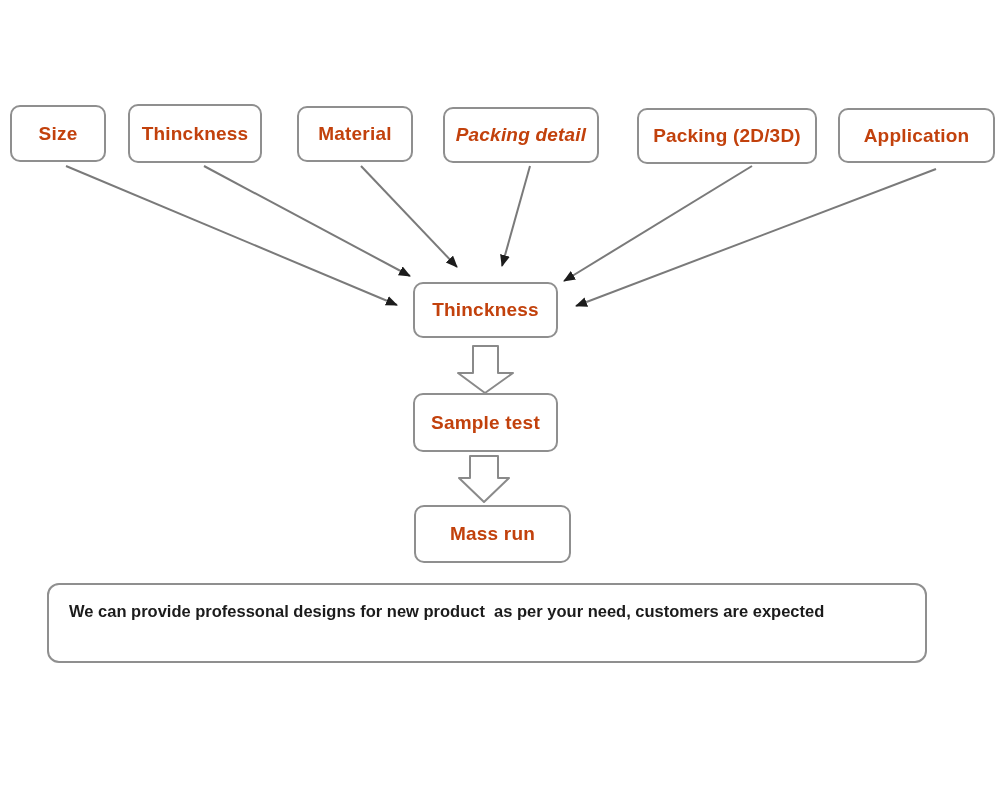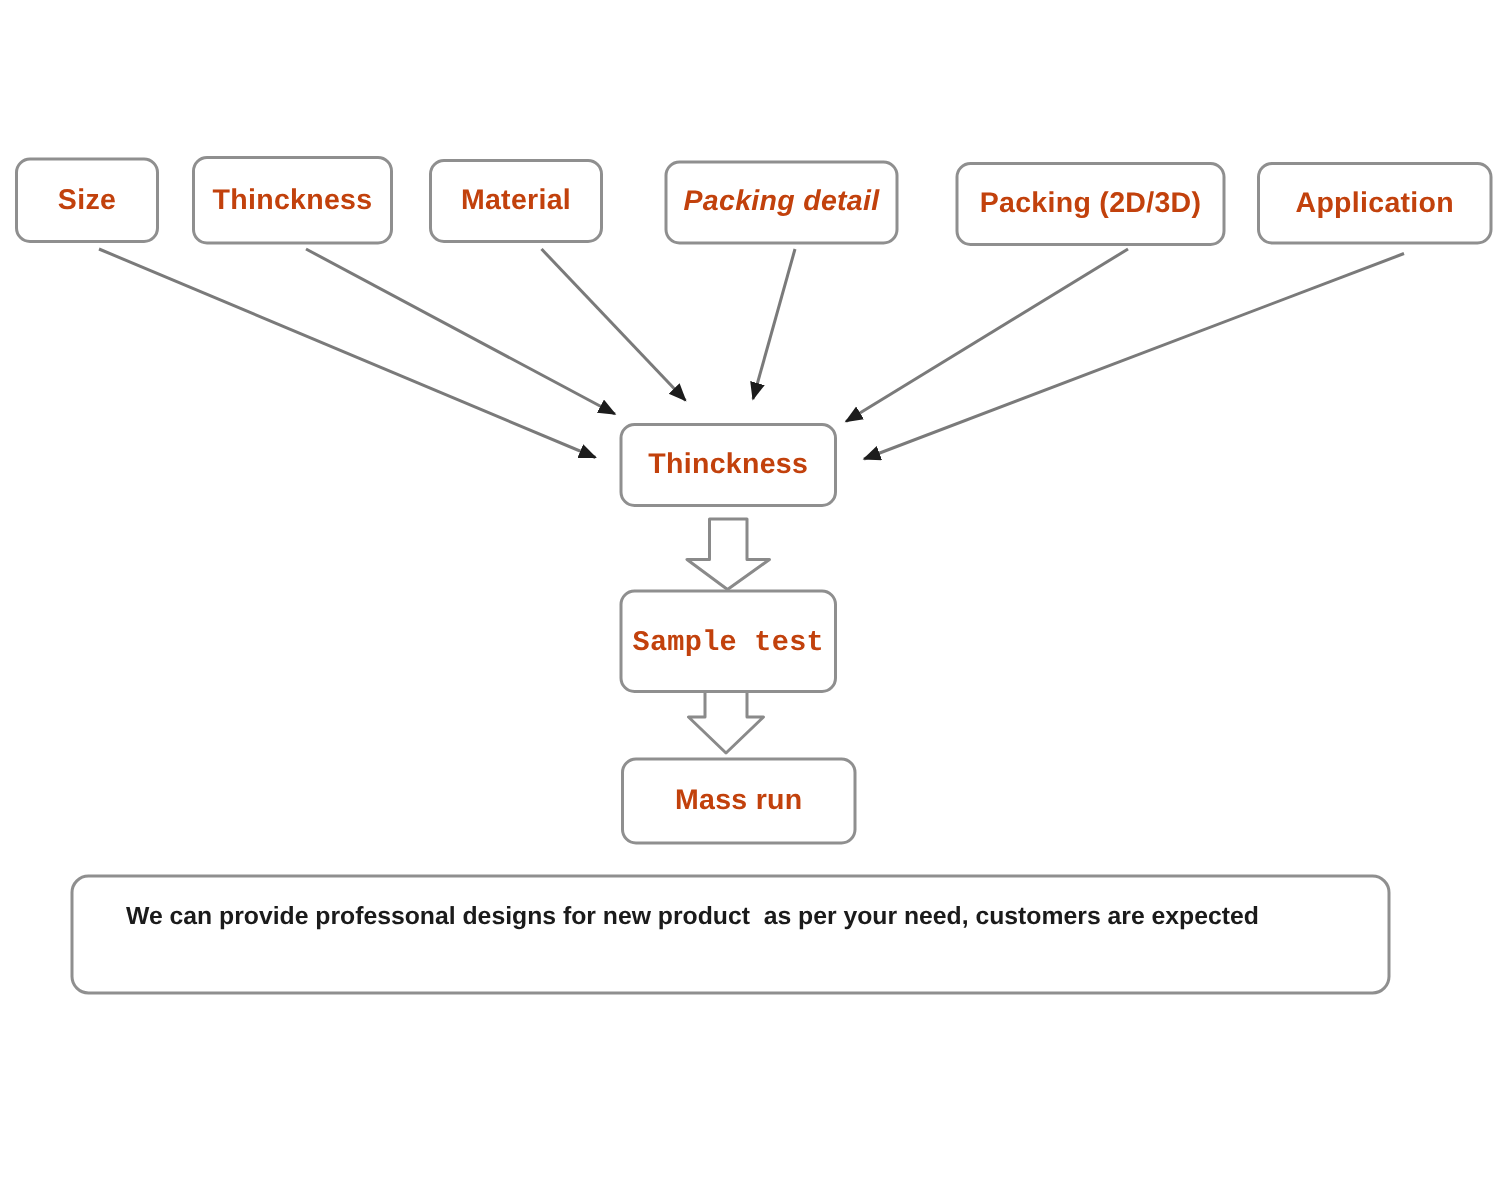--- a/index.html
+++ b/index.html
@@ -32,38 +32,38 @@
     align-items: center;
     justify-content: center;
     font-weight: bold;
     font-size: 19px;
     color: #c2410c;
     letter-spacing: 0.2px;
     white-space: nowrap;
   }
   .node-size        { left: 10px;  top: 105px; width: 96px;  height: 57px; }
   .node-thinckness  { left: 128px; top: 104px; width: 134px; height: 59px; }
-  .node-material    { left: 286px; top: 106px; width: 116px; height: 56px; text-align: right; }
+  .node-material    { left: 297px; top: 106px; width: 116px; height: 56px; text-align: right; }
   .node-packing     { left: 443px; top: 107px; width: 156px; height: 56px; font-style: italic; }
   .node-drawing     { left: 637px; top: 108px; width: 180px; height: 56px; }
   .node-application { left: 838px; top: 108px; width: 157px; height: 55px; }
   .node-quotation   { left: 413px; top: 282px; width: 145px; height: 56px; }
-  .node-sampletest  { left: 413px; top: 393px; width: 145px; height: 69px; font-family: Liberation Mono, monospace; }
+  .node-sampletest  { left: 413px; top: 393px; width: 145px; height: 59px; }
   .node-massrun     { left: 414px; top: 505px; width: 157px; height: 58px; }
   .note {
     position: absolute;
     left: 47px;
     top: 583px;
     width: 880px;
     height: 80px;
     box-sizing: border-box;
     background: #ffffff;
     border: 2px solid #8f8f8f;
     border-radius: 12px;
-    padding: 13px 0 0 35px;
+    padding: 13px 0 0 20px;
     font-weight: bold;
     font-size: 16.5px;
     line-height: 27px;
     color: #1b1b1b;
   }
   .note-line { white-space: pre; }
 </style>
 </head>
 <body>
 

